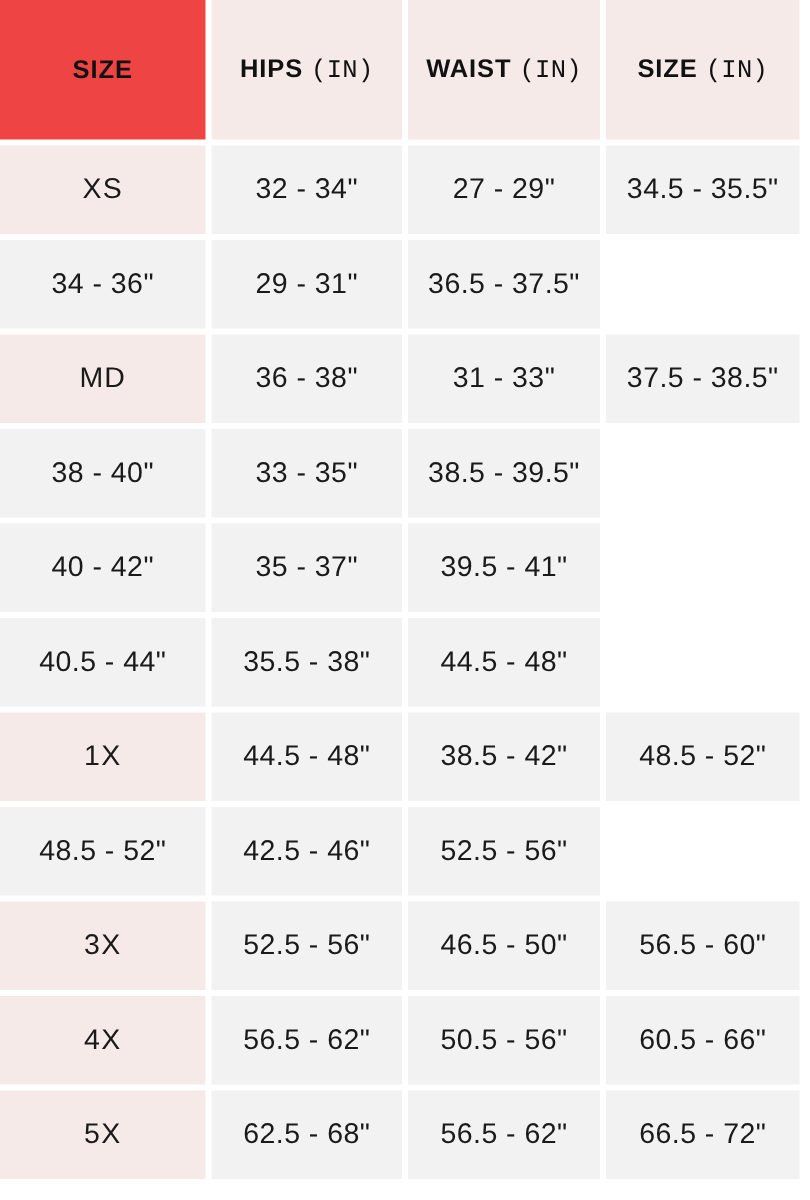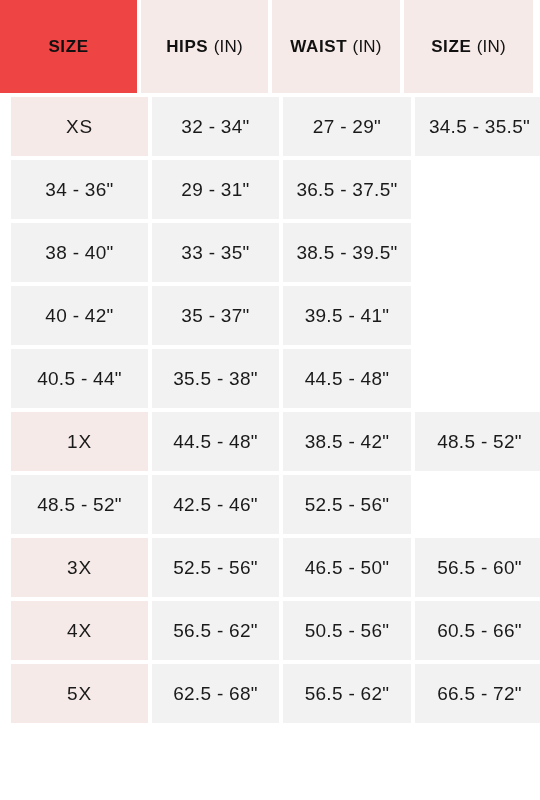--- a/index.html
+++ b/index.html
@@ -36,21 +36,20 @@
   }
 
   .body-rows {
     display: flex;
     flex-direction: column;
     row-gap: 4px;
   }
 
   .data-row {
     height: 59px;
-    padding-left: 11px;
   }
 
   .cell {
     display: flex;
     align-items: center;
     justify-content: center;
     box-sizing: border-box;
     text-align: center;
     white-space: nowrap;
   }
@@ -76,20 +75,21 @@
     letter-spacing: 0.6px;
     color: #111111;
     line-height: 1;
   }
   .header-label .strong {
     font-weight: 700;
   }
   .header-label .unit {
     font-weight: 400;
     letter-spacing: 0.2px;
+    font-family: Liberation Mono, monospace;
   }
 
   .size-label {
     font-size: 19px;
     font-weight: 400;
     color: #1a1a1a;
     letter-spacing: 0.8px;
     line-height: 1;
   }
 
@@ -154,20 +154,34 @@
           <span class="measure-value">34 - 36"</span>
         </div>
       <div class="cell cell-measure">
           <span class="measure-value">29 - 31"</span>
         </div>
       <div class="cell cell-measure">
           <span class="measure-value">36.5 - 37.5"</span>
         </div>
     </div>
 
+    <div class="chart-row data-row">
+      <div class="cell cell-size">
+          <span class="size-label">MD</span>
+        </div>
+      <div class="cell cell-measure">
+          <span class="measure-value">36 - 38"</span>
+        </div>
+      <div class="cell cell-measure">
+          <span class="measure-value">31 - 33"</span>
+        </div>
+      <div class="cell cell-measure">
+          <span class="measure-value">37.5 - 38.5"</span>
+        </div>
+    </div>
 
     <div class="chart-row data-row">
       <div class="cell cell-measure">
           <span class="measure-value">38 - 40"</span>
         </div>
       <div class="cell cell-measure">
           <span class="measure-value">33 - 35"</span>
         </div>
       <div class="cell cell-measure">
           <span class="measure-value">38.5 - 39.5"</span>

